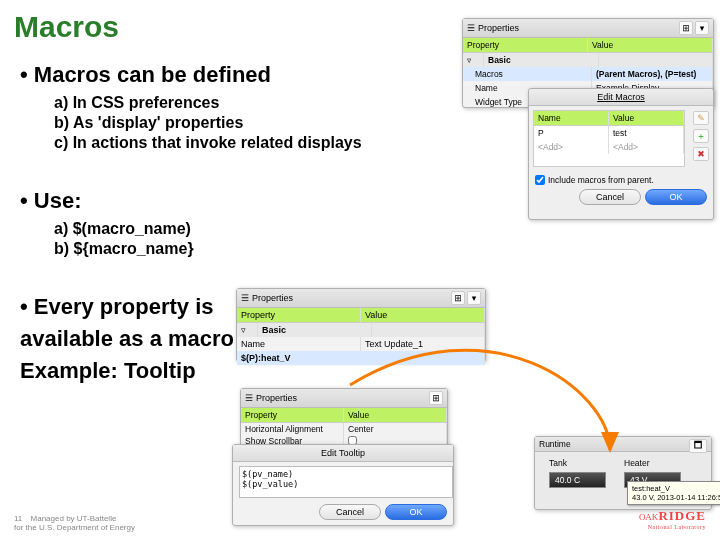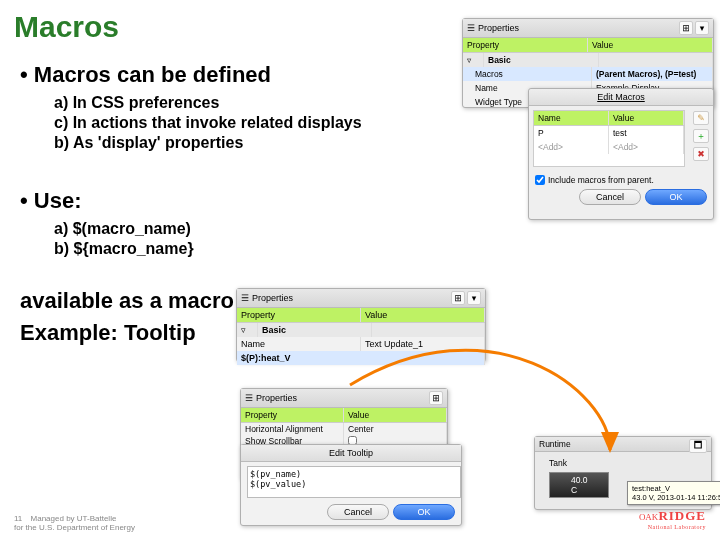--- a/index.html
+++ b/index.html
@@ -128,21 +128,21 @@
 
   
   #props-low {
     top: 388px; left: 240px; width: 206px; height: 90px;
     font-size:8.5px;
   }
   #props-low .td-row > div { padding:1px 4px; }
 
   
   #edit-tooltip {
-    top: 444px; left: 240px; width: 220px; height: 80px;
+    top: 444px; left: 232px; width: 220px; height: 80px;
   }
   #edit-tooltip .mac-title {
     background: linear-gradient(#eee,#ddd);
     border-bottom:1px solid #bbb;
     text-align:center;
     padding:3px; font-size:9px;
   }
   #edit-tooltip textarea {
     width: calc(100% - 12px);
     height: 26px;
@@ -158,21 +158,21 @@
     top: 436px; left: 534px; width: 176px; height: 72px;
     background:#eaeaea;
   }
   #runtime .title { background: linear-gradient(#e8e8e8,#d8d8d8); padding:2px 4px; border-bottom:1px solid #bbb; font-size:8.5px; }
   #runtime .body { display:flex; gap:10px; padding:6px; font-size:8.5px; }
   #runtime .tank { width:60px;margin-left:8px; }
   #runtime .valbox {
     border:1px solid #888;
     background: linear-gradient(#555,#222);
     color:#fff;
-    padding:2px 21px;
+    padding:2px 5px;
     margin-top:4px;
     font-size:8.5px;
     text-align:left;
   }
   #runtime .tooltip {
     position:absolute;
     left:92px; top:44px;
     background:#fffff0;
     border:1px solid #888;
     font-size:7.5px;
@@ -207,31 +207,32 @@
   .oak .sub { font-size:6px; letter-spacing:0.5px; display:block; text-align:right; }
 </style>
 </head>
 <body>
 
 <div class="slide-title">Macros</div>
 
 <div class="bullets">
   <div class="b1">• Macros can be defined</div>
   <div class="b2">a) In CSS preferences</div>
+  <div class="b2">b) As 'display' properties</div>
   <div class="b2">c) In actions that invoke related displays</div>
-  <div class="b2">b) As 'display' properties</div>
 
   <div class="spacer"></div>
 
   <div class="b1">• Use:</div>
   <div class="b2">a) $(macro_name)</div>
   <div class="b2">b) ${macro_name}</div>
 
   <div class="spacer"></div>
 
+  <div class="b1">• Every property is</div>
   <div class="b1" style="margin-top:0">  available as a macro;</div>
   <div class="b1" style="margin-top:0">  Example: Tooltip</div>
 </div>
 
 <div id="props-top" class="panel">
   <div class="panel-title">
     <span class="icon">☰</span>
     <span>Properties</span>
     <span style="flex:1"></span>
     <span class="toolbar-icon">⊞</span>
@@ -361,20 +362,24 @@
 
 <div id="runtime" class="panel">
   <div class="title">
     <span>Runtime</span>
     <span style="float:right;padding:0 2px" class="toolbar-icon">🗖</span>
   </div>
   <div class="body">
     <div class="tank">
       <div>Tank</div>
       <div class="valbox">40.0 C</div>
+    </div>
+    <div class="tank">
+      <div>Heater</div>
+      <div class="valbox">43 V</div>
     </div>
   </div>
   <div class="tooltip">
     <div>test:heat_V</div>
     <div>43.0 V, 2013-01-14 11:26:55.857000000.13</div>
   </div>
 </div>
 
 <svg class="curved-arrow" viewBox="0 0 360 140">
   <defs>

